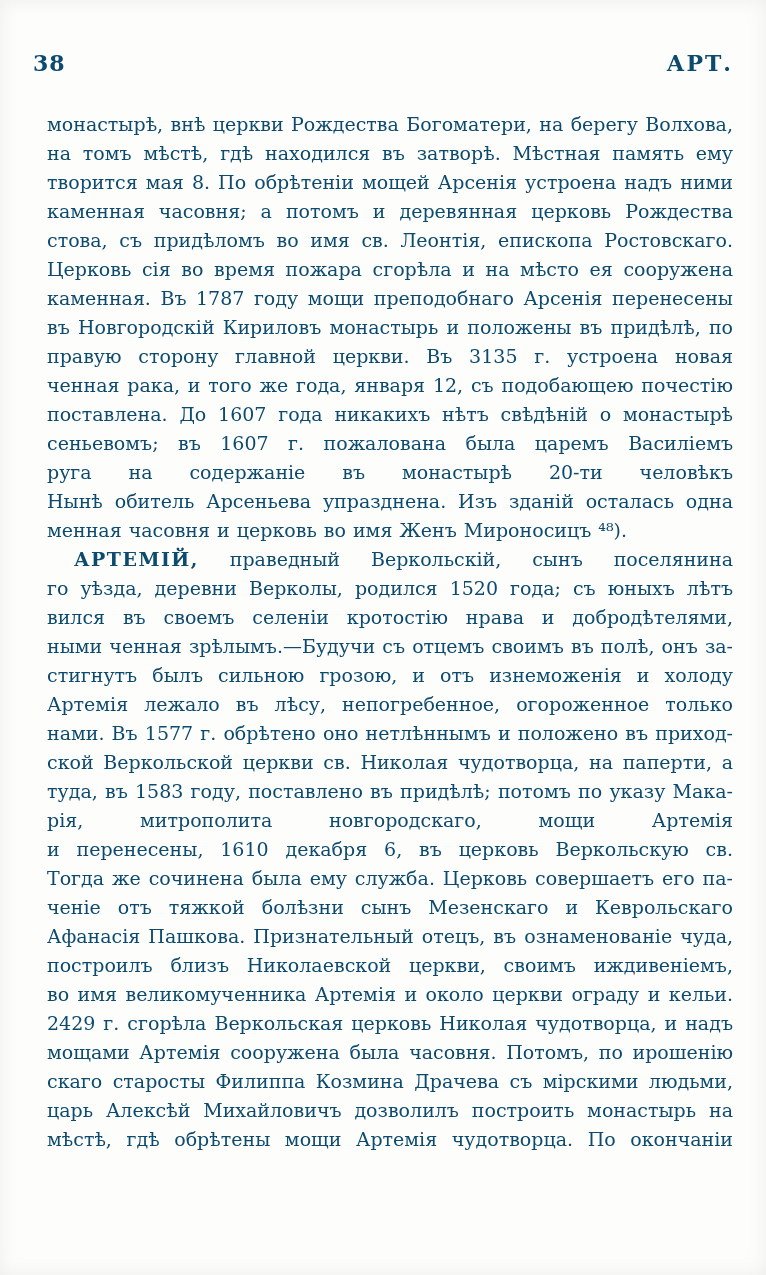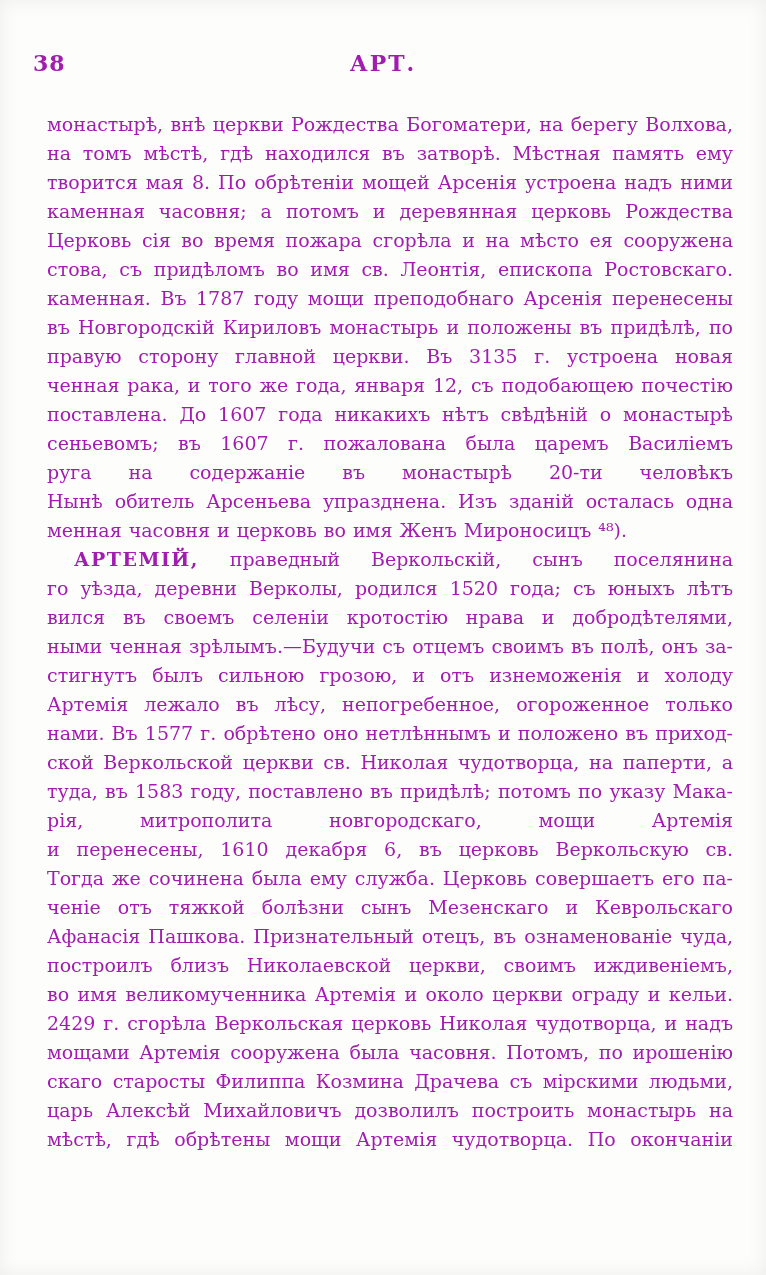--- a/index.html
+++ b/index.html
@@ -6,21 +6,21 @@
     margin: 0;
     padding: 0;
     background: #e9e9e7;
   }
   .page {
     position: relative;
     width: 766px;
     height: 1275px;
     margin: 0 auto;
     background: #fdfdfc;
-    color: #a21caf;
+    color: #0c4a6e;
     font-family: "DejaVu Serif", "Liberation Serif", serif;
     overflow: hidden;
   }
   
   .page::after {
     content: "";
     position: absolute;
     inset: 0;
     pointer-events: none;
     box-shadow: inset 0 0 18px rgba(120,120,115,0.12);
@@ -34,21 +34,21 @@
   }
   .page-number {
     position: absolute;
     left: 0;
     top: 0;
     font-size: 22px;
     font-weight: bold;
     letter-spacing: 1px;
   }
   .running-title {
-    text-align: center;
+    text-align: right;
     font-size: 22px;
     font-weight: bold;
     letter-spacing: 2px;
   }
   .text-block {
     position: absolute;
     top: 110px;
     left: 35px;
     width: 698px;
   }
@@ -84,22 +84,22 @@
   <div class="header">
     <div class="page-number">38</div>
     <div class="running-title">АРТ.</div>
   </div>
 
   <div class="text-block">
     <div class="line">монастырѣ, внѣ церкви Рождества Богоматери, на берегу Волхова,</div>
     <div class="line">на томъ мѣстѣ, гдѣ находился въ затворѣ. Мѣстная память ему</div>
     <div class="line">творится мая 8. По обрѣтеніи мощей Арсенія устроена надъ ними</div>
     <div class="line">каменная часовня; а потомъ и деревянная церковь Рождества Хри-</div>
+    <div class="line">стова, съ придѣломъ во имя св. Леонтія, епископа Ростовскаго.</div>
     <div class="line">Церковь сія во время пожара сгорѣла и на мѣсто ея сооружена</div>
-    <div class="line">стова, съ придѣломъ во имя св. Леонтія, епископа Ростовскаго.</div>
     <div class="line">каменная. Въ 1787 году мощи преподобнаго Арсенія перенесены</div>
     <div class="line">въ Новгородскій Кириловъ монастырь и положены въ придѣлѣ, по</div>
     <div class="line">правую сторону главной церкви. Въ 3135 г. устроена новая позоло-</div>
     <div class="line">ченная рака, и того же года, января 12, съ подобающею почестію</div>
     <div class="line">поставлена. До 1607 года никакихъ нѣтъ свѣдѣній о монастырѣ Ар-</div>
     <div class="line">сеньевомъ; въ 1607 г. пожалована была царемъ Василіемъ Шуйскимъ</div>
     <div class="line">руга на содержаніе въ монастырѣ 20-ти человѣкъ монашествующихъ.</div>
     <div class="line">Нынѣ обитель Арсеньева упразднена. Изъ зданій осталась одна ка-</div>
     <div class="line para-end">менная часовня и церковь во имя Женъ Мироносицъ ⁴⁸).</div>
     <div class="line indent"><span class="headword">АРТЕМІЙ,</span> <span>праведный Веркольскій, сынъ поселянина Кеврольска-</span></div>

